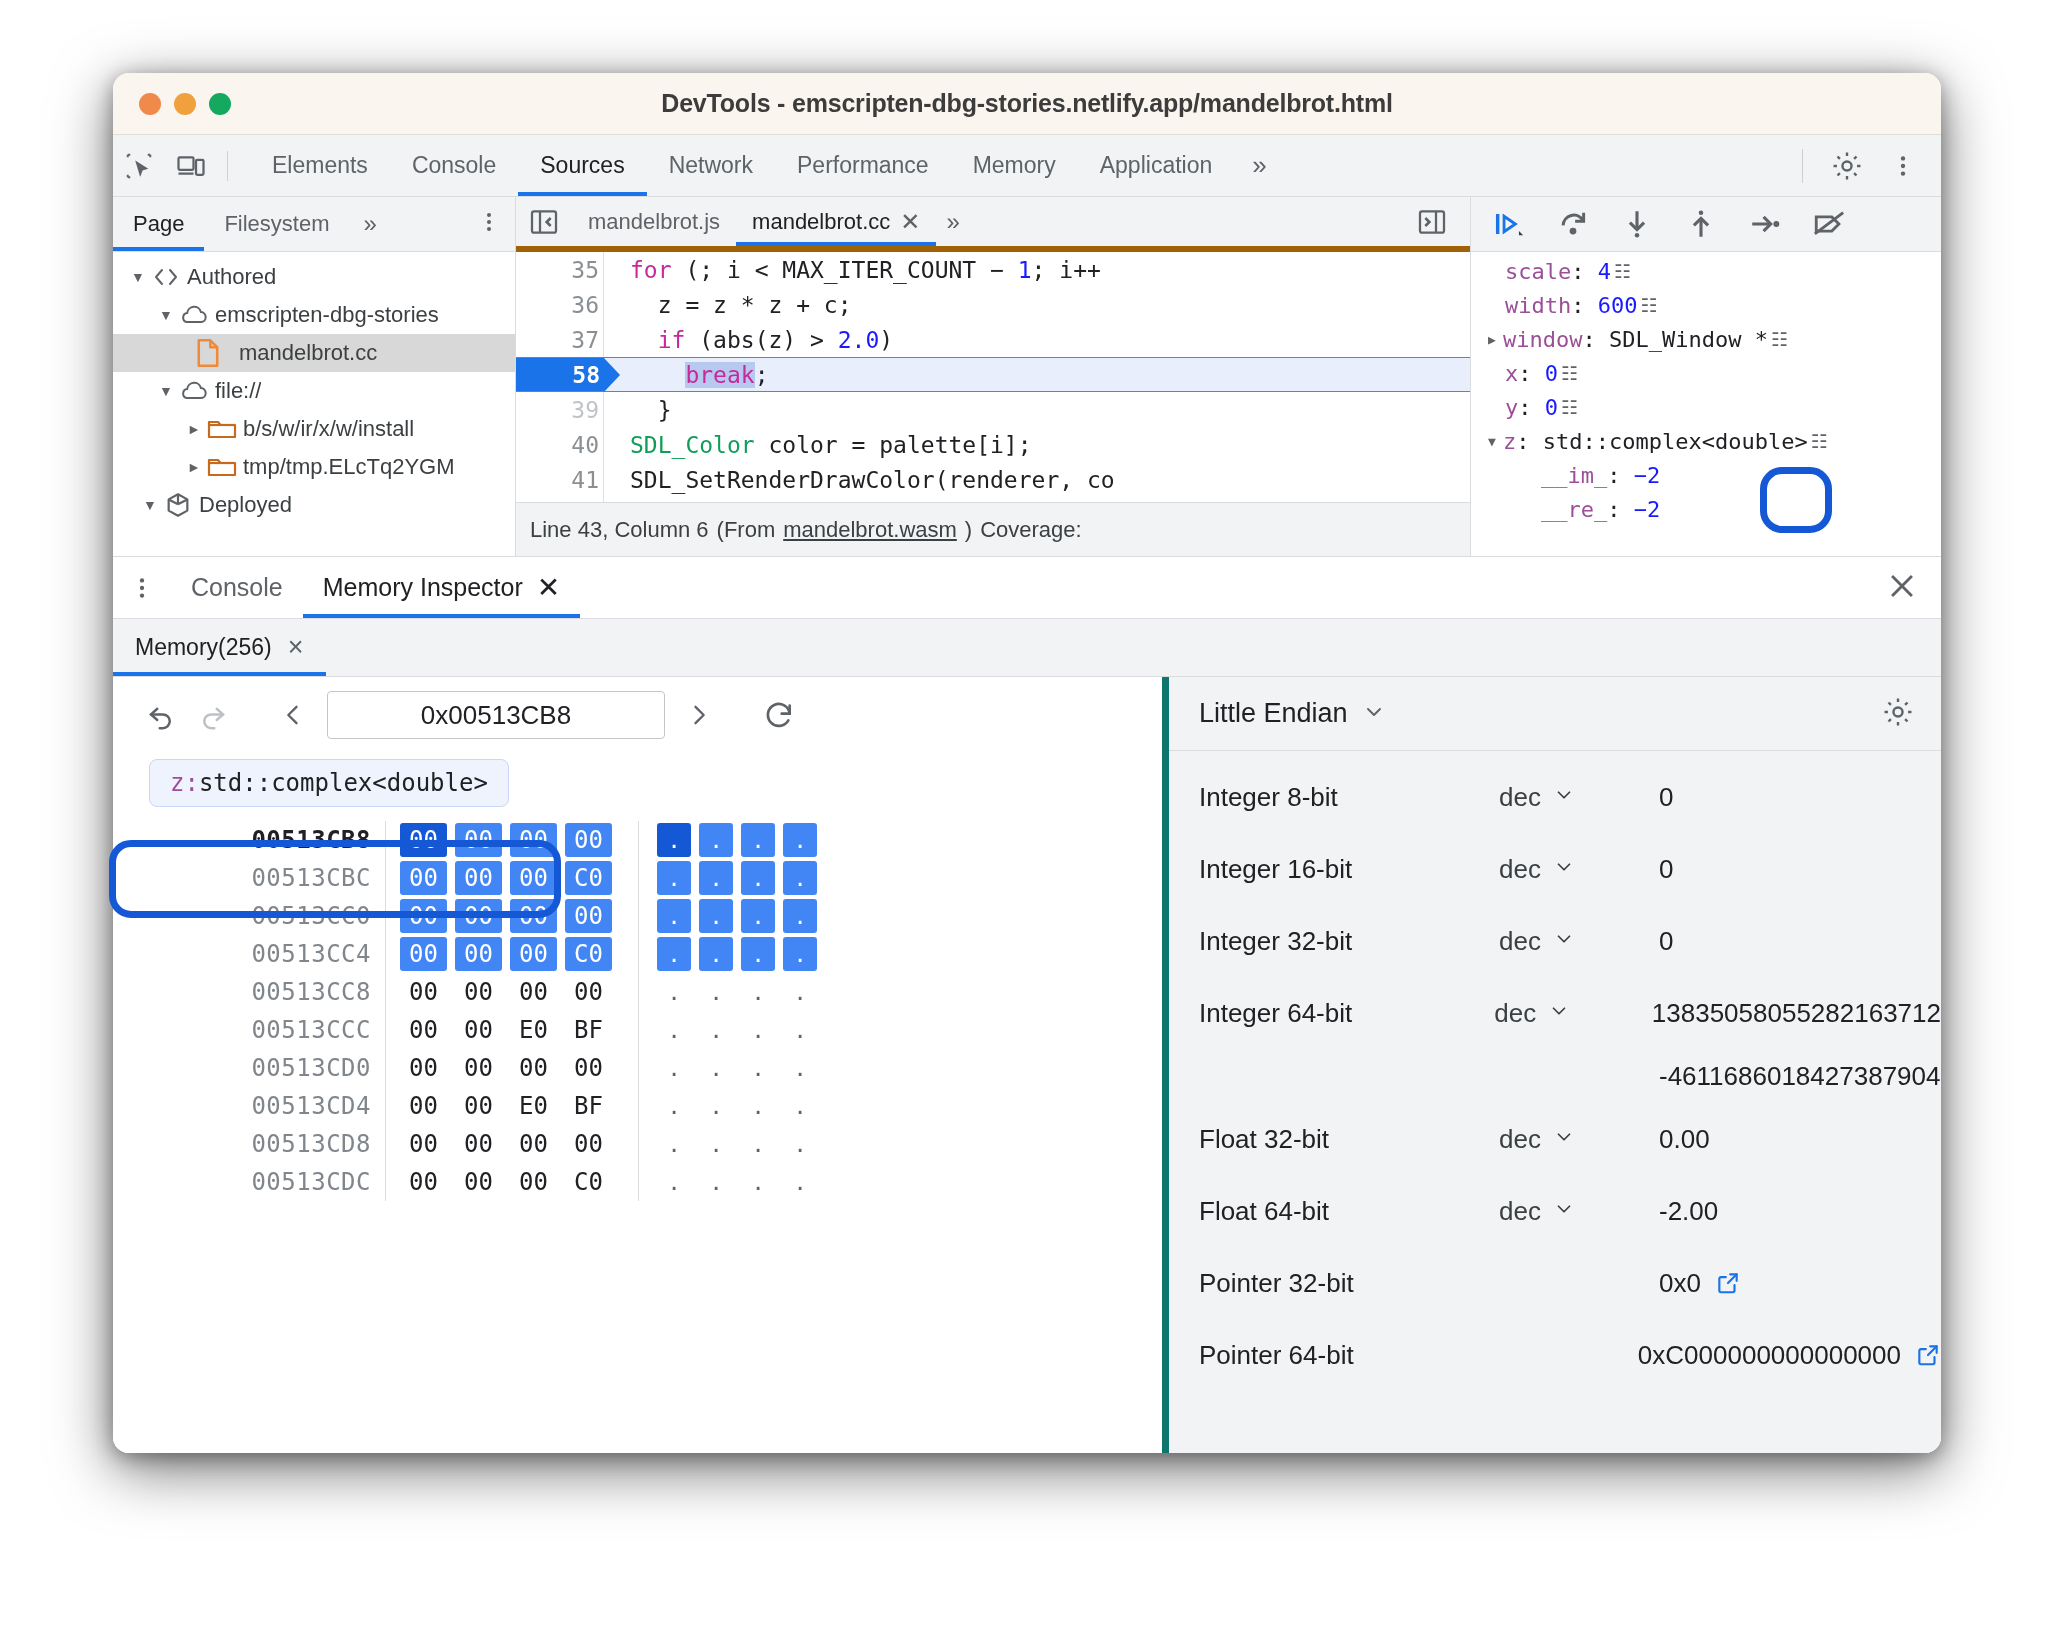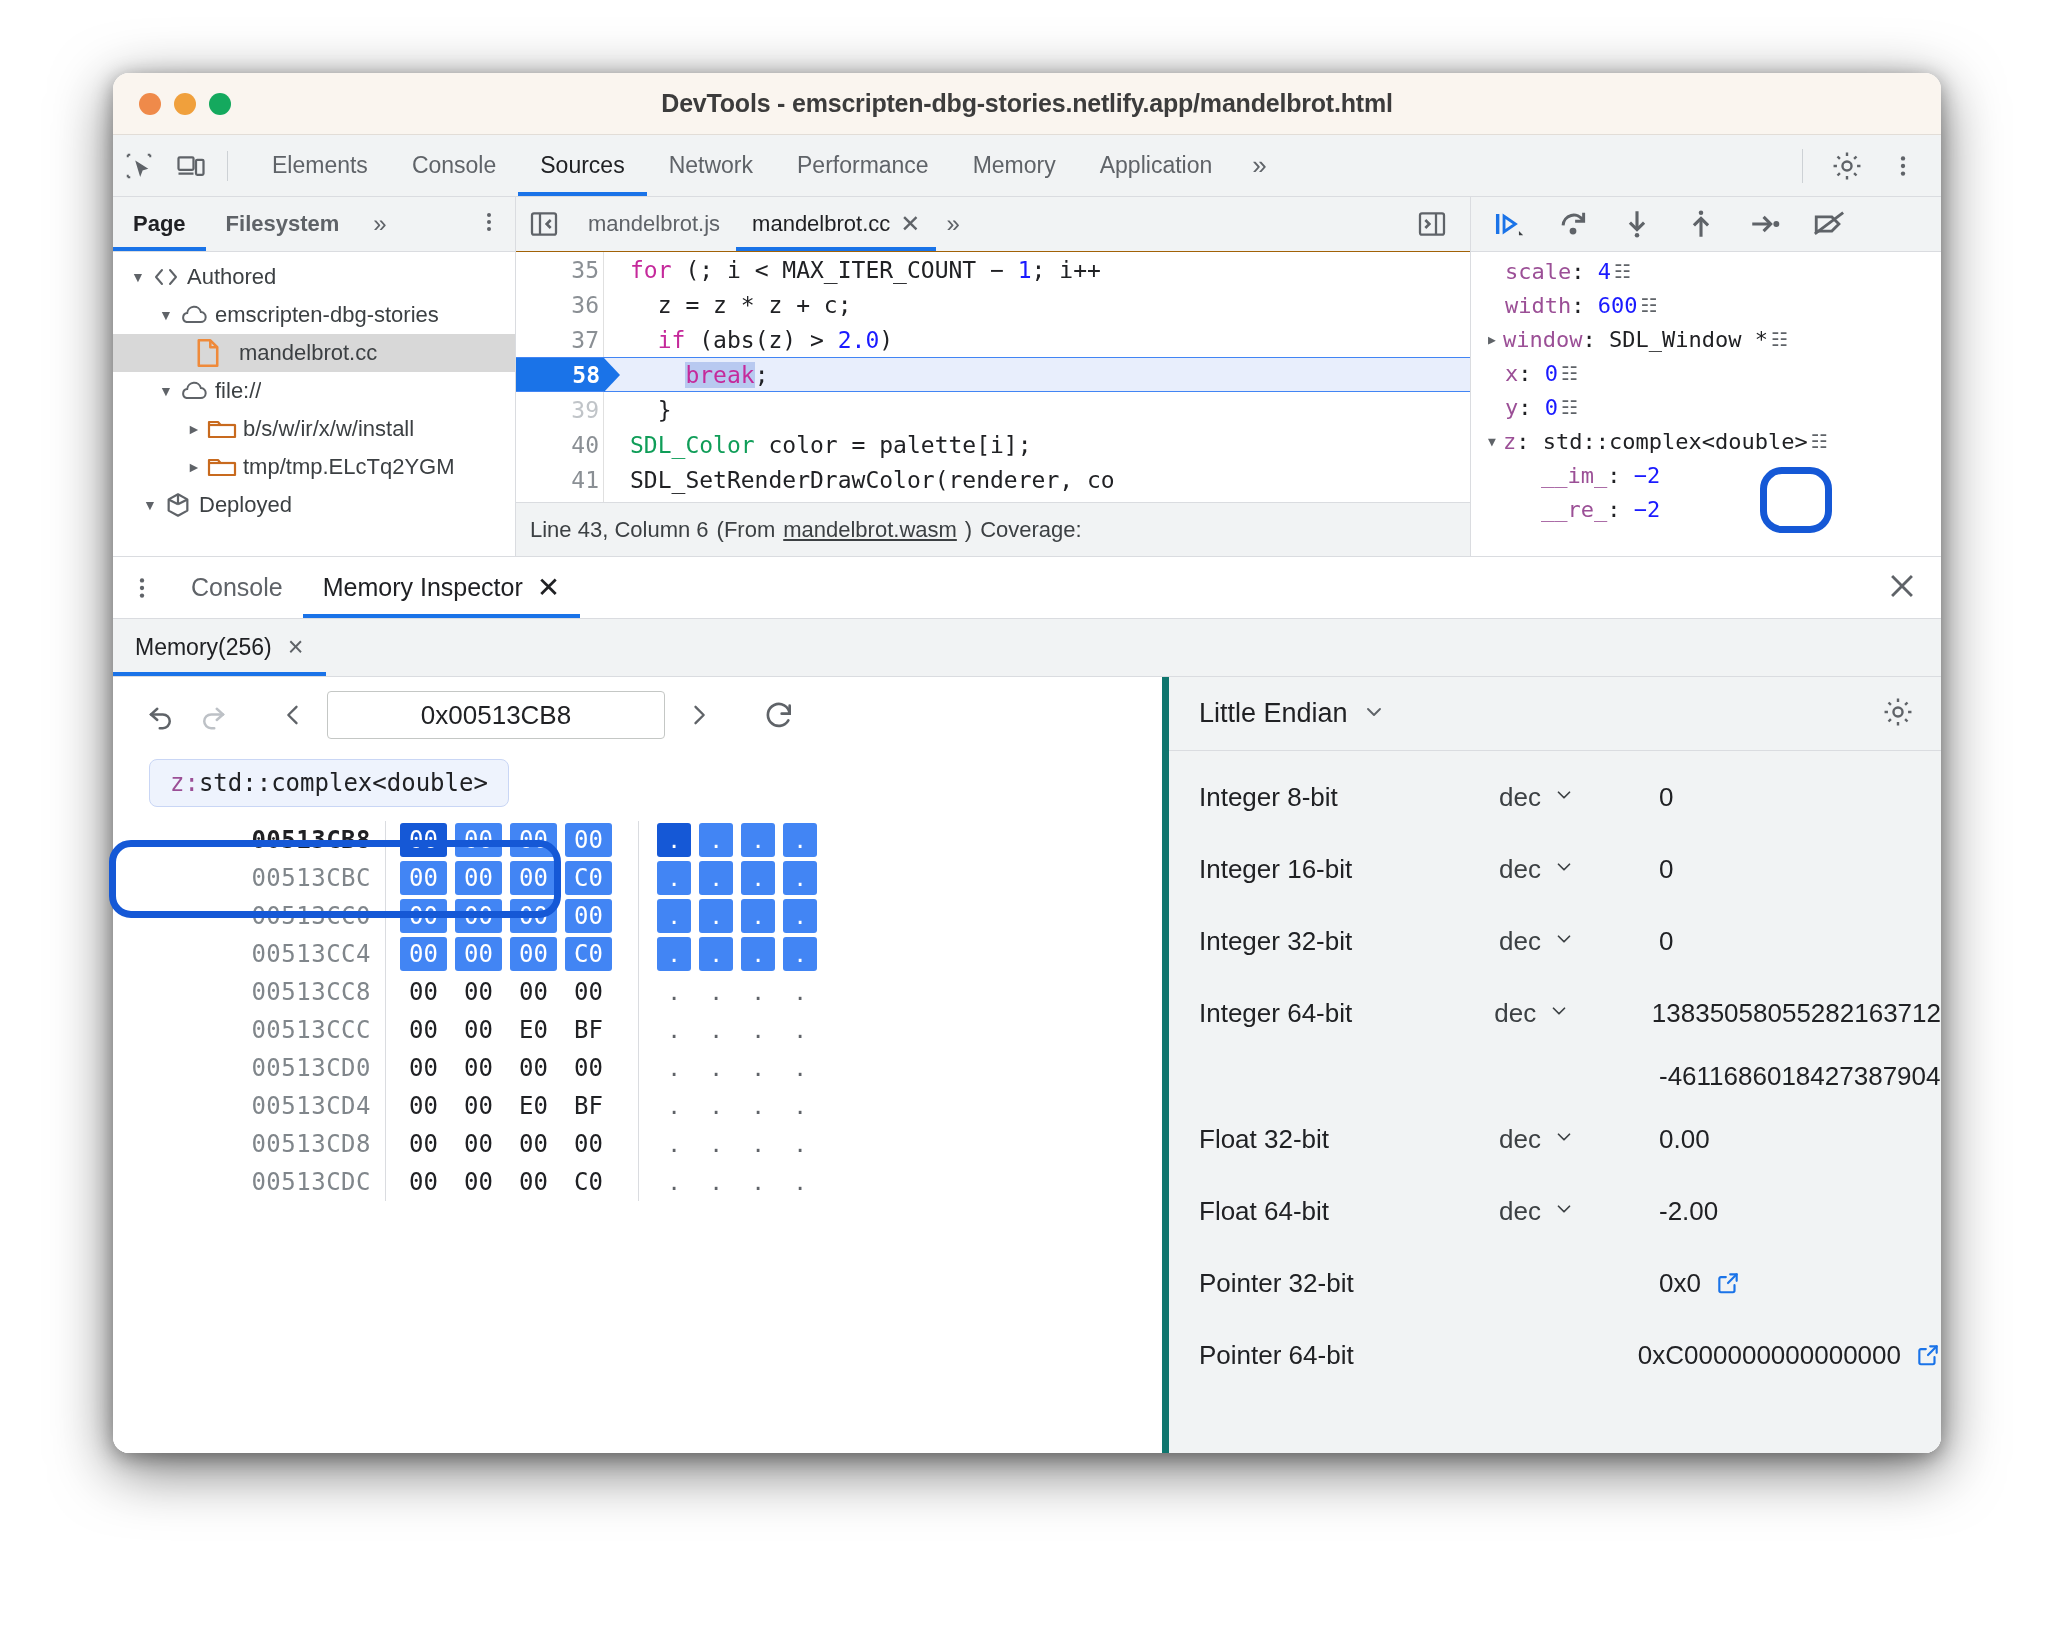--- a/index.html
+++ b/index.html
@@ -70,37 +70,37 @@
   
   .panes {
     display: flex; height: 360px; border-bottom: 1px solid #dadce0;
   }
   
   .navigator { width: 403px; border-right: 1px solid #dadce0; background:#fff; display:flex; flex-direction:column; }
   .nav-tabs {
     height: 55px; background:#f1f3f4; border-bottom:1px solid #dadce0;
     display:flex; align-items:center; position:relative;
   }
-  .nav-tab { padding: 0 20px; height:100%; display:flex; align-items:center; font-size:22px; color:#5f6368;font-weight:bold; }
+  .nav-tab { padding: 0 20px; height:100%; display:flex; align-items:center; font-size:22px; color:#5f6368; }
   .nav-tab.active { color:#202124; box-shadow: inset 0 -4px 0 #1a73e8; }
   .nav-chev { padding: 0 14px; color:#5f6368; font-size:24px; }
   .nav-kebab { position:absolute; right:14px; color:#5f6368; }
   .nav-tree { flex:1; overflow:hidden; padding-top: 6px; font-size: 22px; color:#3c4043; }
   .tree-row { display:flex; align-items:center; height: 38px; padding-left: 10px; white-space:nowrap; }
   .tree-row.selected { background:#d8d8d8; }
   .tw { width: 22px; display:inline-flex; justify-content:center; align-items:center; color:#5f6368; font-size: 14px; }
   .tw.open::before { content:"▼"; }
   .tw.closed::before { content:"►"; }
   .tree-icon { width: 34px; display:inline-flex; justify-content:center; align-items:center; margin-right:4px; }
   .tree-label { overflow:hidden; }
   .tree-row.selected .tree-label { color:#3c4043; }
 
   
   .editor { flex:1; min-width:0; display:flex; flex-direction:column; background:#fff; border-right:1px solid #dadce0; }
-  .editor-tabs { height:55px; background:#f1f3f4; border-bottom:1px solid #a16207; display:flex; align-items:center; position:relative; }
+  .editor-tabs { height:55px; background:#f1f3f4; border-bottom:6px solid #a16207; display:flex; align-items:center; position:relative; }
   .panel-toggle { width:56px; height:100%; display:flex; align-items:center; justify-content:center; color:#5f6368;}
   .ed-tab { padding:0 16px; height:100%; display:flex; align-items:center; gap:10px; font-size:22px; color:#5f6368; }
   .ed-tab.active { color:#202124; box-shadow: inset 0 -4px 0 #1a73e8; }
   .ed-close { color:#5f6368; font-size:24px; }
   .ed-chev { padding:0 10px; color:#5f6368; font-size:24px; }
   .ed-right { position:absolute; right:10px; display:flex; align-items:center;}
   .code {
     flex:1; overflow:hidden; font-family:"DejaVu Sans Mono", monospace; font-size:23px;
     position: relative;
   }

